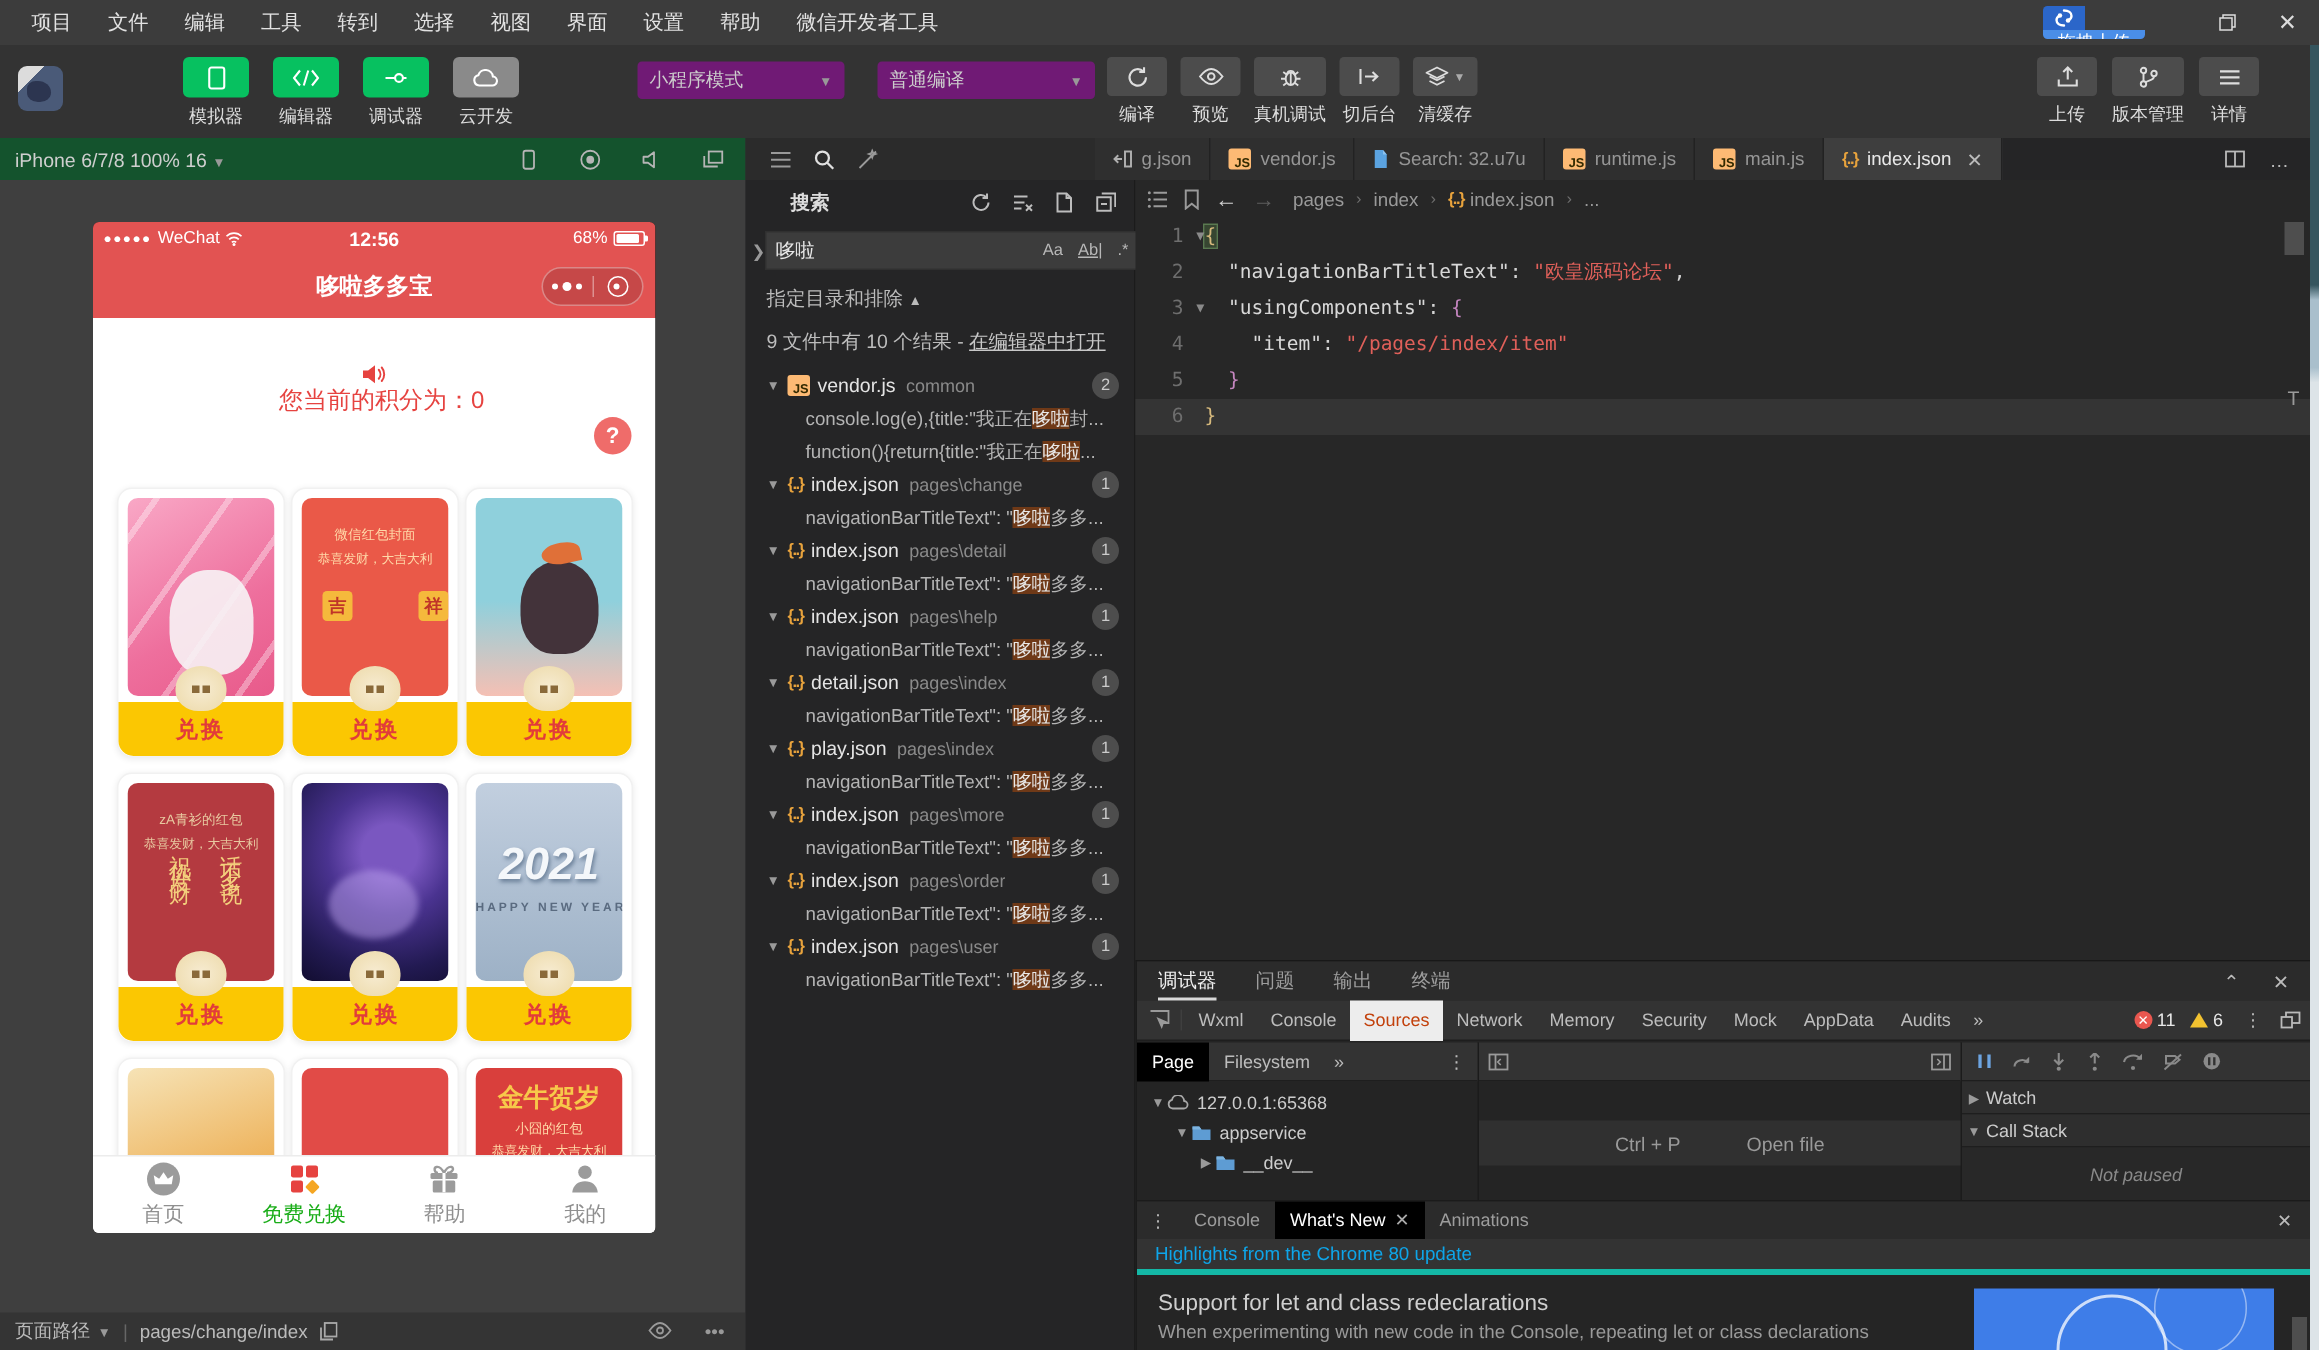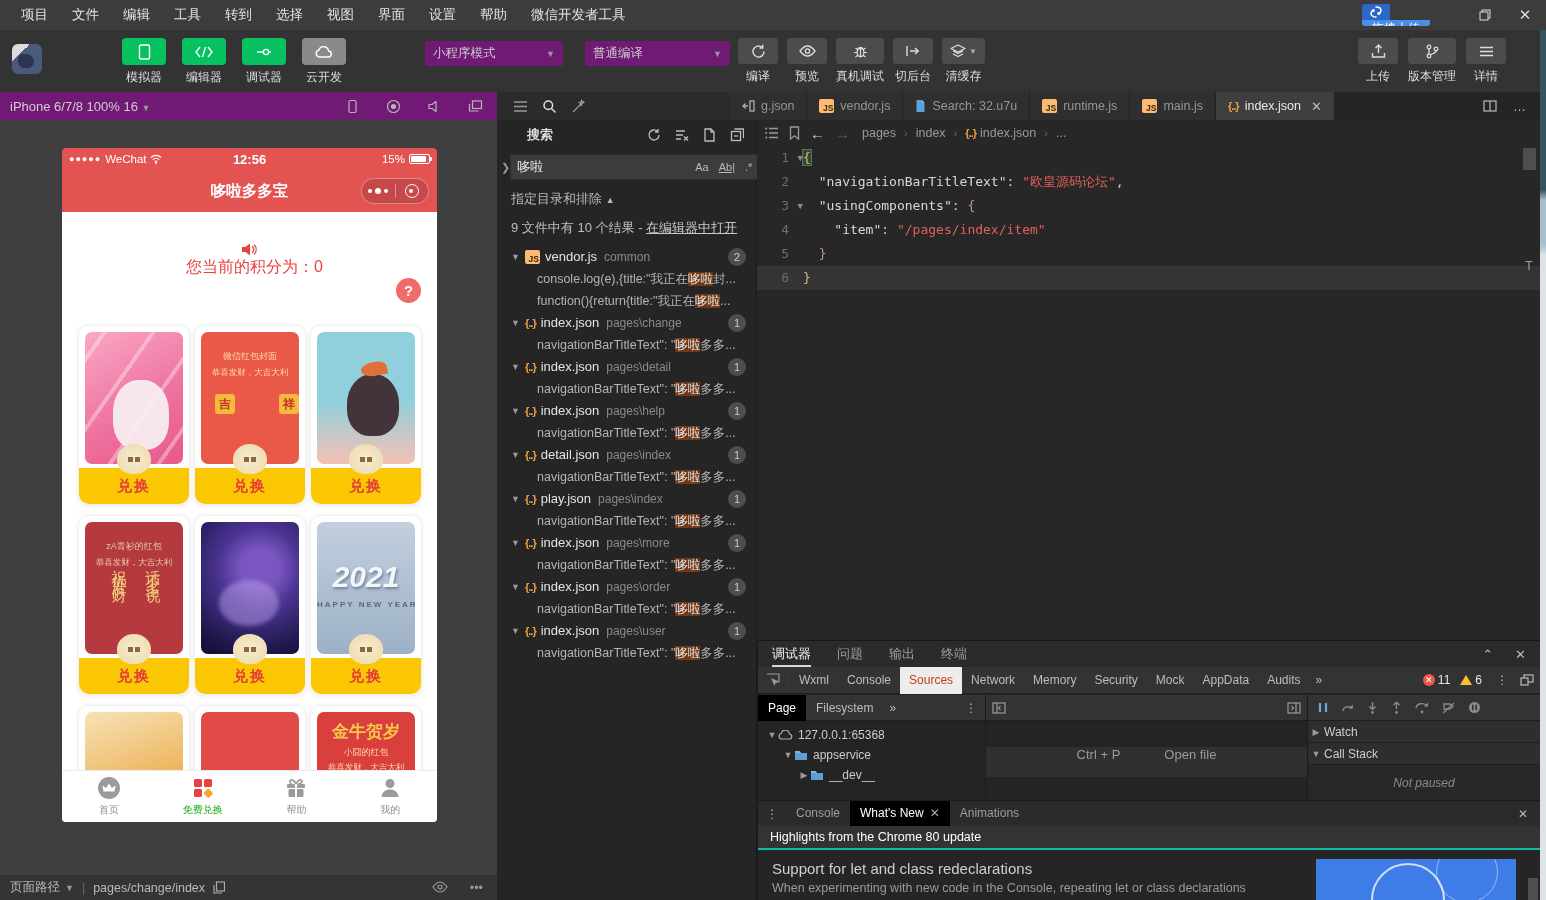--- a/index.html
+++ b/index.html
@@ -31,21 +31,21 @@
   .mode-btn .lab { margin-top:4px; font-size:12px; color:#ddd; white-space:nowrap; }
   .tb-select { position:absolute; top:11px; height:25px; background:#701a75; border-radius:3px; color:#ccc; font-size:12.5px; display:flex; align-items:center; padding:0 8px; cursor:pointer; }
   .tb-select .caret { margin-left:auto; color:#999; font-size:9px; }
   .act-group { position:absolute; left:738px; top:8px; display:flex; gap:9px; }
   .act-btn { text-align:center; cursor:pointer; }
   .act-btn .box { min-width:40px; height:26px; background:#4c4c4c; border-radius:3px; display:flex; align-items:center; justify-content:center; color:#ddd; padding:0 8px; gap:3px; }
   .act-btn .lab { margin-top:4px; font-size:12px; color:#ddd; white-space:nowrap; }
   .right-group { position:absolute; left:1358px; top:8px; display:flex; gap:10px; }
 
   
-  .sim-header { position:absolute; left:0; top:92px; width:497px; height:28px; background:#701a75; display:flex; align-items:center; color:#cfcfcf; }
+  .sim-header { position:absolute; left:0; top:92px; width:497px; height:28px; background:#14532d; display:flex; align-items:center; color:#cfcfcf; }
   .sim-header .dev { padding-left:10px; font-size:13px; cursor:pointer; }
   .sim-header .hicons { position:absolute; left:345px; display:flex; gap:26px; color:#b5b5b5; }
   .side-strip { position:absolute; left:497px; top:92px; width:233px; height:28px; background:#2b2b2b; display:flex; align-items:center; gap:14px; padding-left:16px; color:#9a9a9a; }
   .tab-strip { position:absolute; left:730px; top:92px; width:810px; height:28px; background:#252526; display:flex; align-items:stretch; }
   .ed-tab { display:flex; align-items:center; gap:6px; padding:0 12px; background:#2f2f2f; border-right:1px solid #222; color:#969696; font-size:12.5px; cursor:pointer; white-space:nowrap; }
   .ed-tab.active { background:#3e3e3e; color:#e8e8e8; }
   .ed-tab .close { font-size:13px; margin-left:4px; color:#bbb; }
   .tab-strip .strip-actions { margin-left:auto; display:flex; align-items:center; gap:16px; padding-right:14px; color:#bbb; }
 
   
@@ -93,21 +93,21 @@
   .art.ox-art:before { content:""; position:absolute; left:30px; top:60px; width:52px; height:46px; background:#a5632e; border-radius:48%; }
   .art.red-gold { background:#e14b47; }
   .art.red-gold:before { content:"牛气冲天"; position:absolute; left:0; right:0; bottom:8px; text-align:center; color:#f7c84a; font-weight:bold; font-size:20px; font-family:"Liberation Serif",serif; }
   .art.gold-ox { background:#d93f3c; }
   .a-line { position:absolute; left:0; right:0; text-align:center; color:#ffd9a8; white-space:nowrap; overflow:hidden; }
   .a-big { position:absolute; left:0; right:0; text-align:center; font-weight:bold; }
   .tag2 { position:absolute; top:62px; width:20px; height:20px; background:#f5b93c; color:#c03428; font-size:12px; font-weight:bold; display:flex; align-items:center; justify-content:center; border-radius:3px; }
   .verse { position:absolute; top:36px; color:#f3cf7c; font-size:15px; font-family:"Liberation Serif",serif; writing-mode:vertical-rl; letter-spacing:6px; }
   .p-tabbar { position:absolute; left:0; right:0; bottom:0; height:52px; background:#fff; border-top:1px solid #ececec; display:flex; z-index:5; }
   .p-tab { flex:1; display:flex; flex-direction:column; align-items:center; justify-content:center; gap:3px; cursor:pointer; }
-  .p-tab .lab { font-size:10px; color:#8f8f8f; }
+  .p-tab .lab { font-size:14px; color:#8f8f8f; }
   .p-tab.active .lab { color:#1aad19; }
   .path-bar { position:absolute; left:0; bottom:0; width:497px; height:25px; background:#343434; display:flex; align-items:center; padding:0 10px; color:#bbb; font-size:12.5px; }
   .path-bar .sep { margin:0 8px; color:#666; }
   .path-bar .right { margin-left:auto; display:flex; gap:22px; color:#999; padding-right:4px; }
 
   
   .search-panel { position:absolute; left:497px; top:120px; width:260px; height:780px; background:#252526; border-right:1px solid #1b1b1b; color:#ccc; }
   .sp-head { display:flex; align-items:center; height:30px; padding:0 12px 0 30px;font-weight:bold; }
   .sp-head .ttl { font-size:13px; color:#ddd; }
   .sp-head .icons { margin-left:auto; display:flex; gap:14px; color:#bdbdbd; }
@@ -175,34 +175,34 @@
   .src-left-head .t { padding:0 10px; height:26px; line-height:26px; color:#bdbdbd; cursor:pointer; }
   .src-left-head .t.active { background:#000; color:#fff; }
   .src-left-head .more { color:#bbb; padding:0 6px; cursor:pointer; }
   .src-left-head .kebab { margin-left:auto; color:#bbb; padding-right:8px; cursor:pointer; }
   .tree { padding-top:4px; font-size:12px; color:#ccc; }
   .tree-row { display:flex; align-items:center; height:20px; cursor:pointer; white-space:nowrap; }
   .tree-row .tw { width:12px; text-align:center; color:#9a9a9a; font-size:9px; flex:none; }
   .tree-row .lbl { margin-left:5px; }
   .src-mid { flex:1; border-right:1px solid #1b1b1b; position:relative; }
   .src-mid-head { height:26px; background:#333; border-bottom:1px solid #1e1e1e; display:flex; align-items:center; justify-content:space-between; padding:0 6px; color:#9a9a9a; }
-  .mid-hint { position:absolute; left:0; right:0; top:52px; height:30px; background:#303030; display:flex; align-items:flex-start; justify-content:center; gap:44px; color:#9a9a9a; font-size:13px; }
+  .mid-hint { position:absolute; left:0; right:0; top:52px; height:30px; background:#303030; display:flex; align-items:center; justify-content:center; gap:44px; color:#9a9a9a; font-size:13px; }
   .src-right { width:232px; display:flex; flex-direction:column; }
   .dbg-controls { height:26px; background:#333; border-bottom:1px solid #1e1e1e; display:flex; align-items:center; gap:13px; padding:0 10px; color:#8a8a8a; }
   .sec-head { height:22px; background:#2e2e2e; border-bottom:1px solid #1e1e1e; display:flex; align-items:center; font-size:12px; color:#ccc; cursor:pointer; }
   .sec-head .tw { width:16px; text-align:center; color:#9a9a9a; font-size:9px; }
   .sec-empty { flex:1; display:flex; align-items:center; justify-content:center; color:#8a8a8a; font-style:italic; font-size:12px; background:#282828; }
   .drawer2 { position:absolute; left:0; bottom:0; right:0; height:100px; border-top:1px solid #1b1b1b; background:#252525; }
   .d2-tabs { height:25px; background:#2b2b2b; display:flex; align-items:center; font-size:12px; color:#9d9d9d; }
   .d2-tabs .kebab { padding:0 8px; color:#bbb; cursor:pointer; }
   .d2-tabs .t { padding:0 10px; height:25px; line-height:25px; cursor:pointer; white-space:nowrap; }
   .d2-tabs .t.active { background:#000; color:#fff; }
   .d2-tabs .t .x { margin-left:6px; color:#aaa; }
   .d2-tabs .close { margin-left:auto; padding-right:12px; color:#bbb; cursor:pointer; }
-  .d2-head { height:24px; background:#333; border-bottom:2px solid #14b8a6; display:flex; align-items:center; padding-left:12px; color:#ffffff; font-size:12.5px; }
+  .d2-head { height:24px; background:#333; border-bottom:4px solid #14b8a6; display:flex; align-items:center; padding-left:12px; color:#0ea5e9; font-size:12.5px; }
   .d2-body { position:relative; height:51px; }
   .d2-body h3 { color:#cfcfcf; font-size:15px; font-weight:normal; padding:10px 0 4px 14px; }
   .d2-body p { color:#9a9a9a; font-size:12.5px; padding-left:14px; width:520px; }
   .d2-img { position:absolute; right:24px; top:9px; width:200px; height:42px; background:#3e7de8; overflow:hidden; }
   .d2-img:before { content:""; position:absolute; left:55px; top:4px; width:70px; height:70px; border:2px solid rgba(255,255,255,.75); border-radius:50%; }
   .d2-img:after { content:""; position:absolute; left:120px; top:-18px; width:60px; height:60px; border:1px solid rgba(255,255,255,.45); border-radius:50%; }
   .d2-scroll { position:absolute; right:2px; top:28px; width:10px; height:40px; background:#4e4e4e; }
 
   .edge-strip { position:absolute; left:1540px; top:30px; width:6px; height:870px; background:linear-gradient(#35555e 0 160px,#a9bfcc 170px 215px,#dde4e8 225px); }
 </style>
@@ -466,21 +466,21 @@
         <span class="dots">●●●●●</span>
         <span>WeChat</span>
         <span style="margin-left:3px;">
             <svg width="12" height="10" viewBox="0 0 12 10">
               <path d="M1 3.5a7 7 0 0110 0M2.8 5.6a4.4 4.4 0 016.4 0M4.6 7.6a1.9 1.9 0 012.8 0" stroke="#fff" stroke-width="1.1" fill="none"></path>
               <circle cx="6" cy="9" r="1" fill="#fff"></circle>
             </svg>
           </span>
         <span class="time">12:56</span>
         <span class="right">
-            <span>15%</span>
+            <span>68%</span>
             <span class="battery"></span>
           </span>
       </div>
       <div class="p-nav">
         <span class="title">哆啦多多宝</span>
         <div class="capsule">
           <span class="half">
               <i class="cap-dot"></i>
               <i class="cap-dot big"></i>
               <i class="cap-dot"></i>

